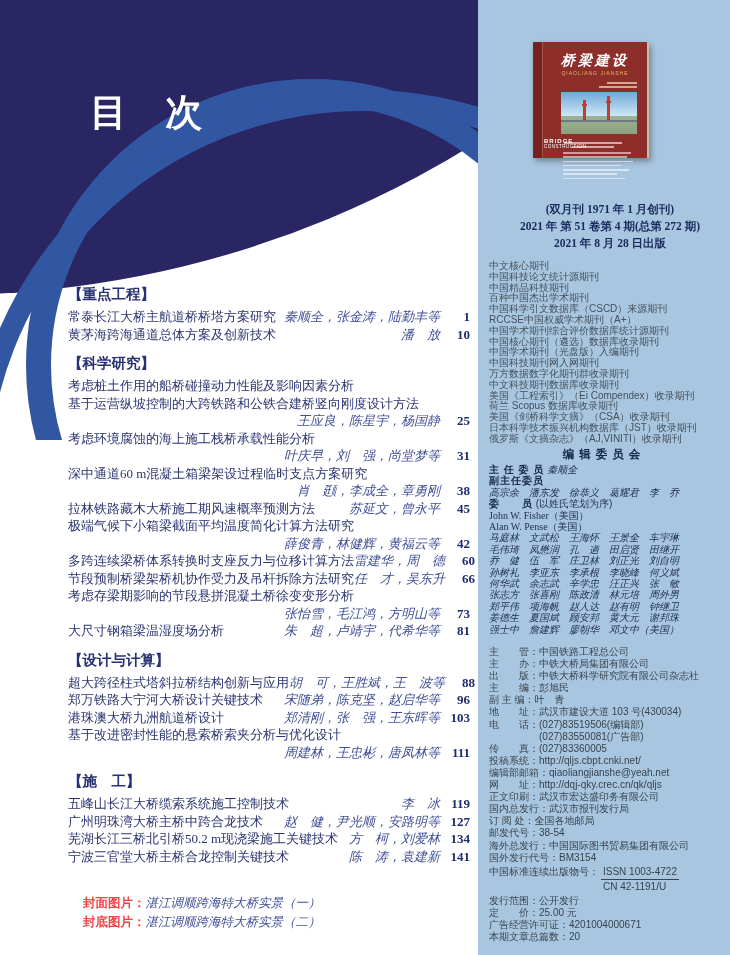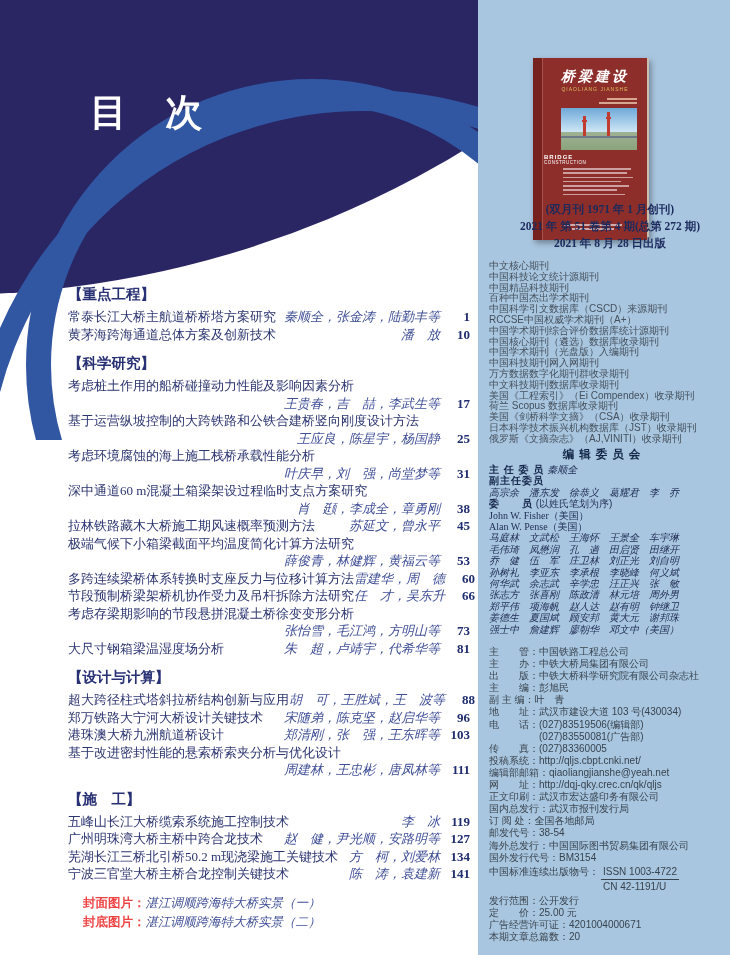--- a/index.html
+++ b/index.html
@@ -29,22 +29,22 @@
 
   .captions{position:absolute;left:83px;top:894px;font-size:12.5px;line-height:19px;}
   .cap-label{font-family:"Liberation Sans",sans-serif;font-weight:bold;color:#ef4444;}
   .cap-text{font-style:italic;color:#3f4e96;}
 
   
   .panel{position:absolute;left:478px;top:0;width:252px;height:955px;background:#a9c6e0;
          font-family:"Liberation Sans",sans-serif;}
 
   
-  .cover{position:absolute;left:55px;top:42px;width:114px;height:182px;background:#8d2e2b;
-         box-shadow:2px 3px 6px rgba(0,0,0,.35);border-right:2px solid #c9beae;margin-top:16px;}
+  .cover{position:absolute;left:55px;top:42px;width:114px;height:116px;background:#8d2e2b;
+         box-shadow:2px 3px 6px rgba(0,0,0,.35);border-right:2px solid #c9beae;}
   .spine{position:absolute;left:0;top:0;width:9px;height:100%;background:#76211e;border-right:1px solid #a5534d;}
   .cv-title{position:absolute;left:14px;top:10px;width:96px;text-align:center;color:#fff;
             font-family:"Liberation Serif",serif;font-style:italic;font-weight:bold;
             font-size:14px;letter-spacing:3px;white-space:nowrap;}
   .cv-pinyin{position:absolute;left:14px;top:28px;width:96px;text-align:center;color:#e2bf5e;
              font-size:5px;letter-spacing:1px;}
   .cv-meta{position:absolute;right:10px;top:38px;width:60px;}
   .cv-meta div{height:2px;background:rgba(255,230,200,.65);margin:2px 0 0 auto;}
   .cv-photo{position:absolute;left:28px;top:50px;width:76px;height:42px;
             background:linear-gradient(#6fa9d8 0%,#cfe7f6 58%,#9fb194 58%,#8aa37c 100%);overflow:hidden;}
@@ -117,24 +117,20 @@
     </div>
 
   <div class="sec-label">【科学研究】</div>
   <div>
 
       <div class="entry wrap">
         <div class="l1">
           <span class="e-title">考虑桩土作用的船桥碰撞动力性能及影响因素分析</span>
 
         </div>
-        <div class="l2">
-          <span class="e-authors">王贵春，吉　喆，李武生等</span>
-          <span class="e-page">17</span>
-        </div>
       </div>
 
       <div class="entry wrap">
         <div class="l1">
           <span class="e-title">基于运营纵坡控制的大跨铁路和公铁合建桥竖向刚度设计方法</span>
 
         </div>
         <div class="l2">
           <span class="e-authors">王应良，陈星宇，杨国静</span>
           <span class="e-page">25</span>
@@ -172,21 +168,21 @@
 
       </div>
 
       <div class="entry wrap">
         <div class="l1">
           <span class="e-title">极端气候下小箱梁截面平均温度简化计算方法研究</span>
 
         </div>
         <div class="l2">
           <span class="e-authors">薛俊青，林健辉，黄福云等</span>
-          <span class="e-page">53</span>
+          <span class="e-page">42</span>
         </div>
       </div>
 
       <div class="entry">
         <div class="l1">
           <span class="e-title">多跨连续梁桥体系转换时支座反力与位移计算方法</span>
           <span class="e-authors">雷建华，周　德</span>
           <span class="e-page">60</span>
         </div>
 

